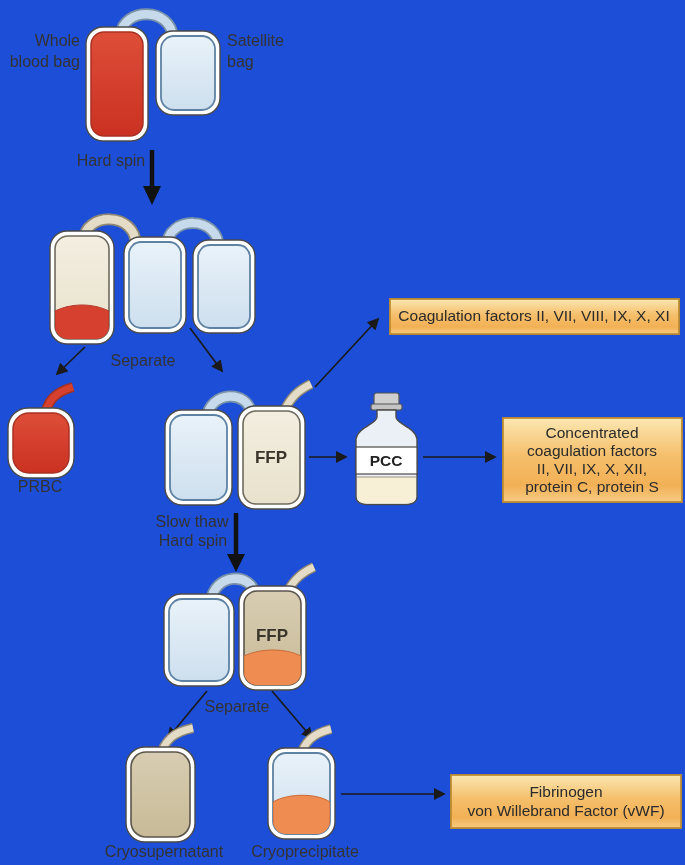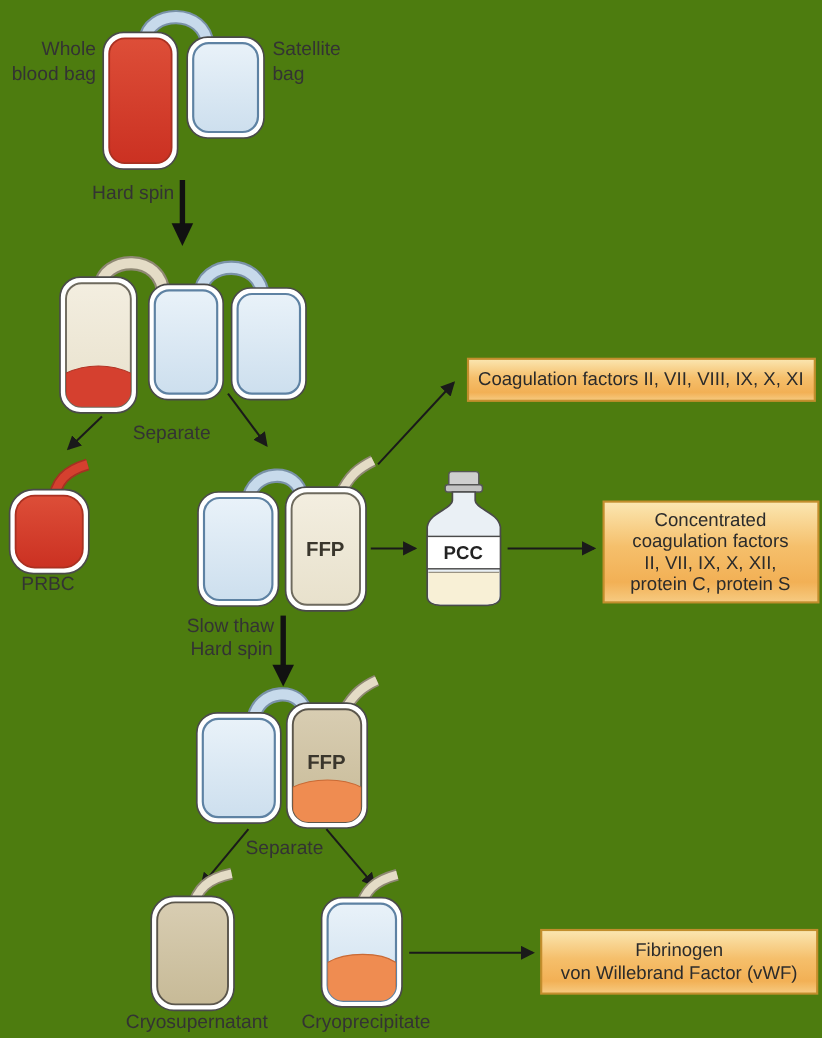--- a/index.html
+++ b/index.html
@@ -1,16 +1,16 @@
 <!DOCTYPE html>
 <html><head>
 <meta charset="utf-8">
 <style>
   html,body{margin:0;padding:0;background:#ffffff;}
-  .stage{width:685px;height:865px;position:relative;background:#4d7c0f;overflow:hidden;}
+  .stage{width:685px;height:865px;position:relative;background:#1d4ed8;overflow:hidden;}
   svg text{font-family:"Liberation Sans","DejaVu Sans",sans-serif;fill:#333333;}
   .t16{font-size:16px;}
   .t15{font-size:15.5px;fill:#2b2b2b;}
   .bold{font-weight:700;fill:#3a362c;}
   .pcc{font-weight:700;font-size:15.5px;fill:#222;}
 </style>
 </head>
 <body>
 
 <div class="stage">

